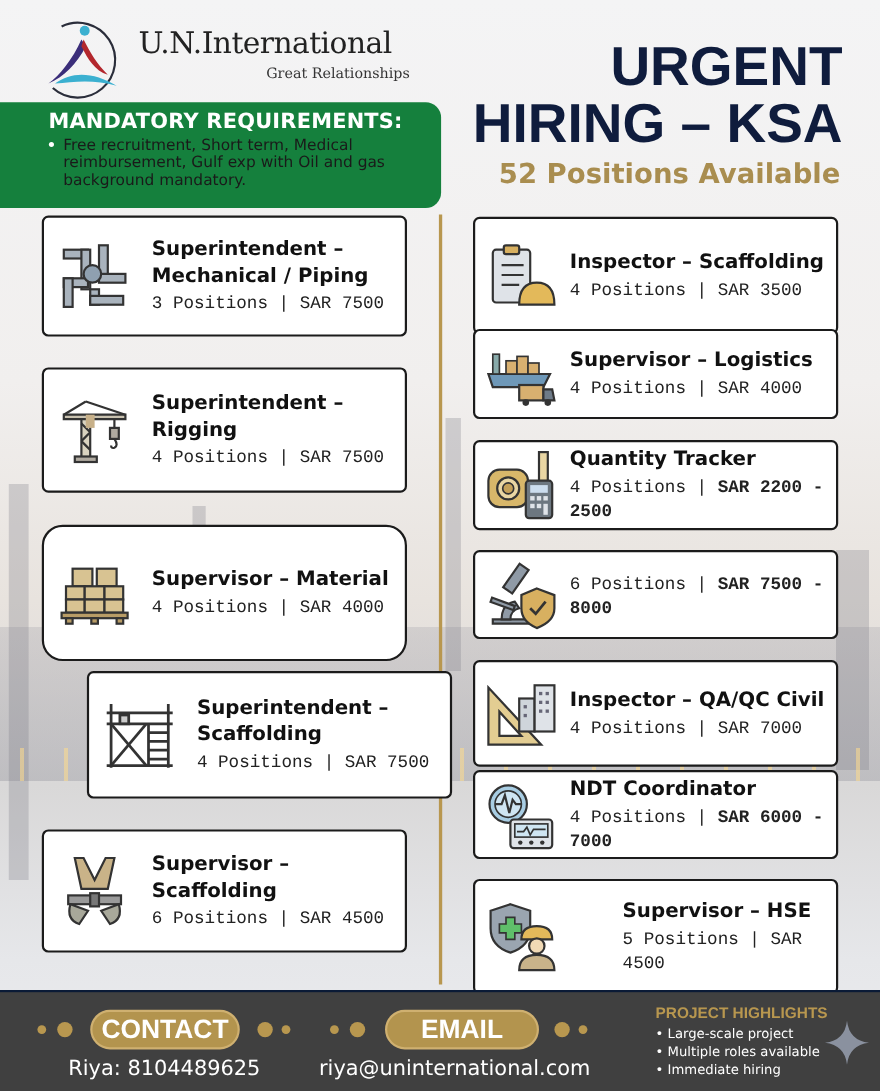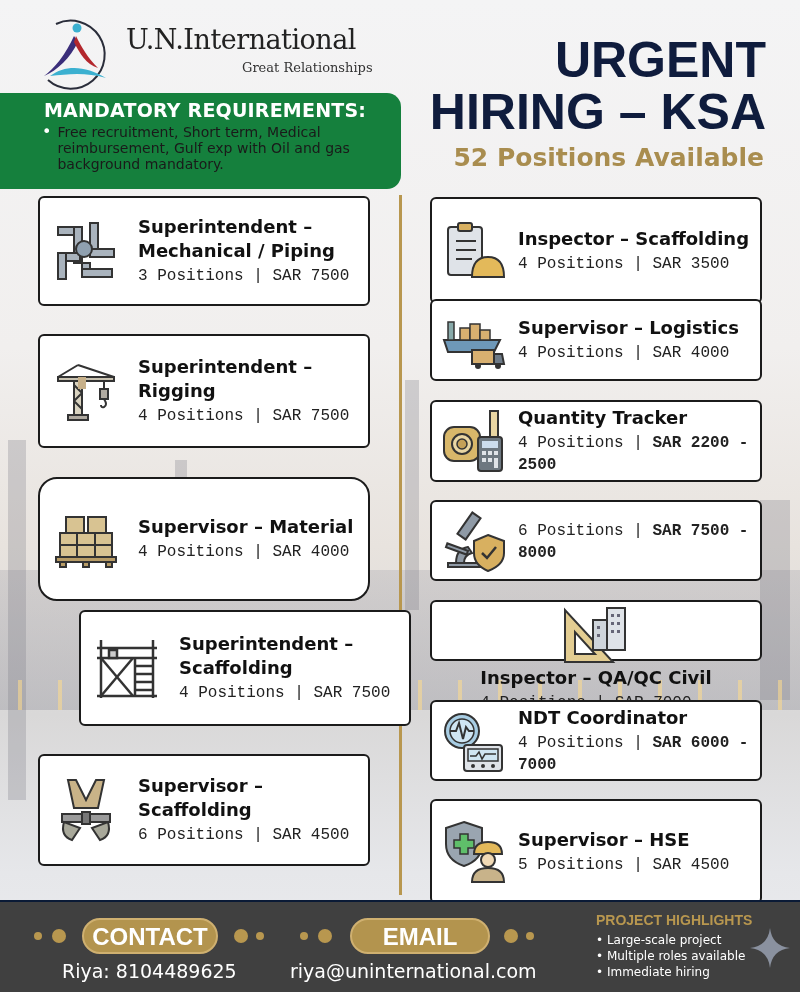--- a/index.html
+++ b/index.html
@@ -287,21 +287,21 @@
       </g>
       <path d="M46 26 L62 32 L62 44 Q62 56 46 62 Q32 56 32 44 L32 32 Z" fill="#d8b060" stroke="#333" stroke-width="2"></path>
       <path d="M40 44 L45 49 L54 38" fill="none" stroke="#333" stroke-width="2.5"></path>
     </svg>
   </div>
   <div class="txt">
     <div class="meta"><span>6 Positions</span><span> | </span><span class="sal-bold">SAR 7500 - 8000</span></div>
   </div>
 </div>
 
-<div class="card right" style="top:600px;height:61px;flex-direction:column;">
+<div class="card right" style="top:600px;height:97px;">
   <div class="icon">
     <svg width="64" height="64" viewBox="0 0 64 64">
       <path d="M2 8 L2 60 L50 60 Z" fill="#e3cd92" stroke="#333" stroke-width="2"></path>
       <path d="M12 30 L12 52 L32 52 Z" fill="#fff" stroke="#333" stroke-width="2"></path>
       <rect x="30" y="18" width="14" height="30" fill="#cfd5db" stroke="#333" stroke-width="2"></rect>
       <rect x="44" y="6" width="18" height="42" fill="#dfe3e8" stroke="#333" stroke-width="2"></rect>
       <g fill="#667">
           <rect x="48" y="12" width="3" height="3"></rect>
           <rect x="54" y="12" width="3" height="3"></rect>
           <rect x="48" y="20" width="3" height="3"></rect>
@@ -332,21 +332,21 @@
         <circle cx="41" cy="57" r="2" fill="#333"></circle>
         <circle cx="51" cy="57" r="2" fill="#333"></circle>
     </svg>
   </div>
   <div class="txt">
     <div class="title">NDT Coordinator</div>
     <div class="meta"><span>4 Positions</span><span> | </span><span class="sal-bold">SAR 6000 - 7000</span></div>
   </div>
 </div>
 
-<div class="card right" style="top:799px;height:105px;">
+<div class="card right" style="top:799px;height:105px;gap:48px;">
   <div class="icon">
     <svg width="64" height="64" viewBox="0 0 64 64">
       <path d="M22 2 L40 8 L40 24 Q40 40 22 46 Q4 40 4 24 L4 8 Z" fill="#9aa5b0" stroke="#333" stroke-width="2"></path>
       <path d="M18 14 L26 14 L26 20 L32 20 L32 28 L26 28 L26 34 L18 34 L18 28 L12 28 L12 20 L18 20 Z" fill="#5fbf6a" stroke="#333" stroke-width="1.5"></path>
       <path d="M32 34 Q32 22 46 22 Q60 22 60 34 Z" fill="#e3b95a" stroke="#333" stroke-width="2"></path>
       <circle cx="46" cy="40" r="7" fill="#f0d9b5" stroke="#333" stroke-width="2"></circle>
       <path d="M30 62 Q30 48 46 48 Q62 48 62 62 Z" fill="#c8b38a" stroke="#333" stroke-width="2"></path>
     </svg>
   </div>
   <div class="txt">

